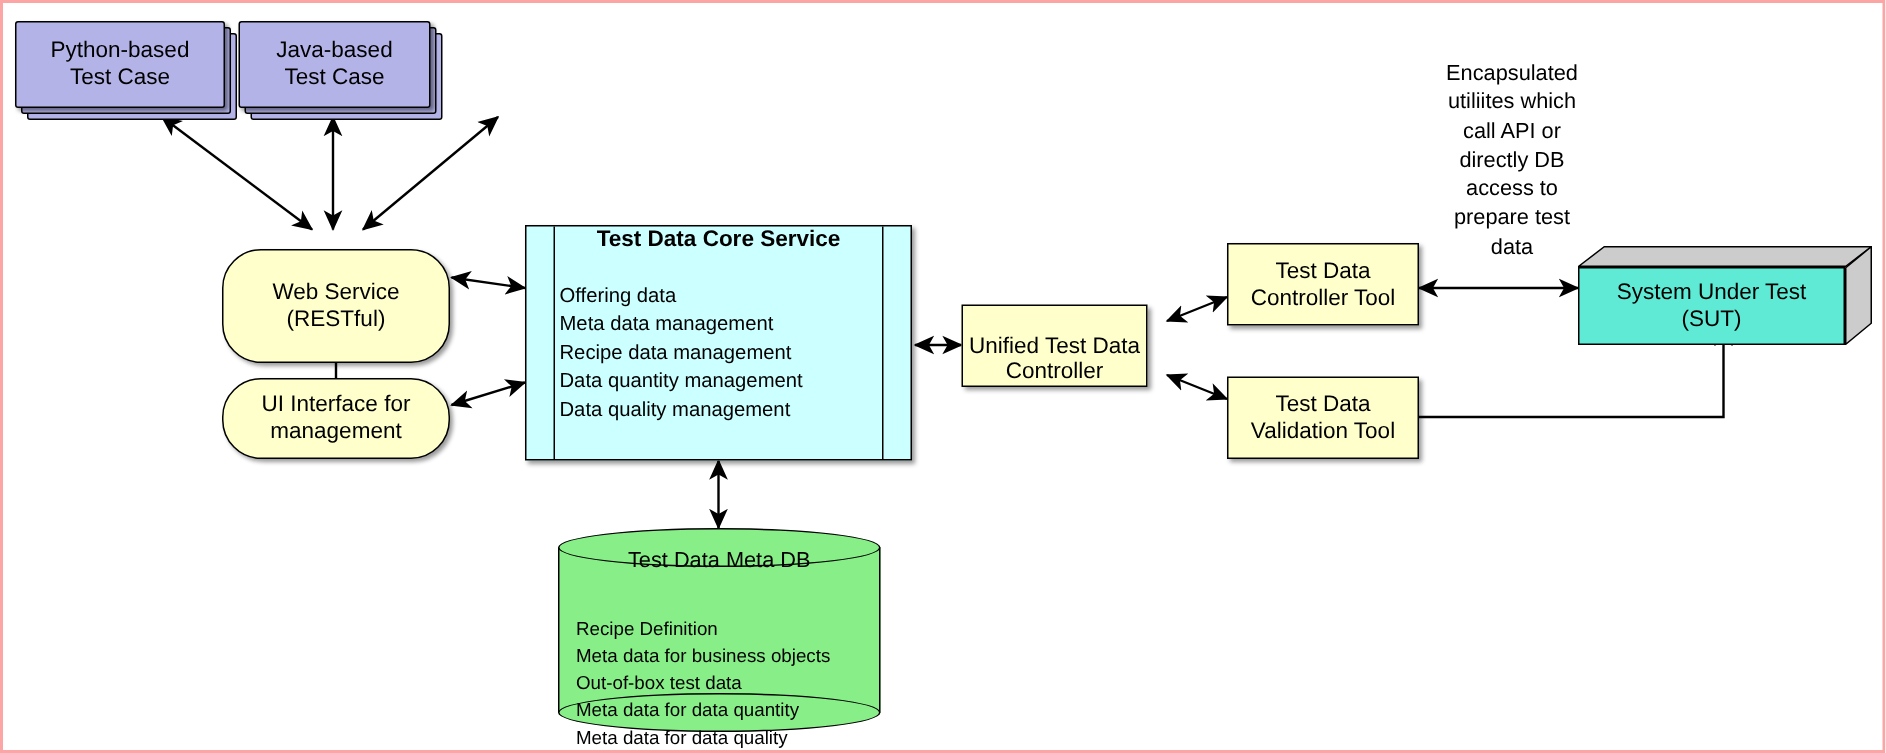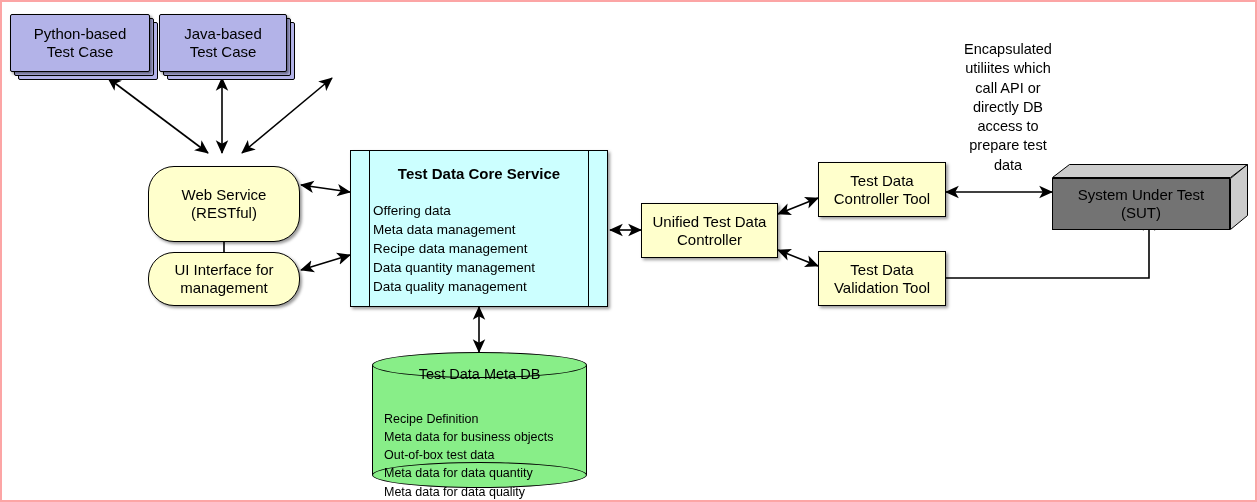--- a/index.html
+++ b/index.html
@@ -106,21 +106,20 @@
   .component .inner {
     position: absolute;
     left: 22px;
     right: 22px;
     top: 0;
     bottom: 0;
   }
   .component .ttl {
     font-size: 15px;
     text-align: center;
-    margin-top: 14px;
   }
   .component ul {
     list-style: none;
     margin: 0;
     padding: 0;
     margin-top: 18px;
     font-size: 13.5px;
     line-height: 1.42;
   }
 
@@ -177,21 +176,21 @@
     left: 0; top: 0;
     width: 100%;
     height: 14px;
   }
   .cube .front-face {
     position: absolute;
     left: 0;
     top: 14px;
     width: calc(100% - 18px);
     height: calc(100% - 14px);
-    background: #737373;
+    background: #5eead4;
     border: 1px solid #000000;
     box-sizing: border-box;
     display: flex;
     flex-direction: column;
     align-items: center;
     justify-content: center;
     font-size: 15px;
     line-height: 1.2;
   }
   .cube .side-face {
@@ -311,21 +310,21 @@
       <ul>
         <li>Recipe Definition</li>
         <li>Meta data for business objects</li>
         <li>Out-of-box test data</li>
         <li>Meta data for data quantity</li>
         <li>Meta data for data quality</li>
       </ul>
     </div>
   </div>
 
-  <div class="node rect-yellow" style="left:639px; top:201px; width:137px; height:55px;">
+  <div class="node rect-yellow" style="left:639px; top:201px; width:124px; height:55px;justify-content:flex-end;">
     <div>Unified Test Data</div>
     <div>Controller</div>
   </div>
 
   <div class="node rect-yellow" style="left:816px; top:160px; width:128px; height:55px;">
     <div>Test Data</div>
     <div>Controller Tool</div>
   </div>
 
   <div class="node rect-yellow" style="left:816px; top:249px; width:128px; height:55px;">

